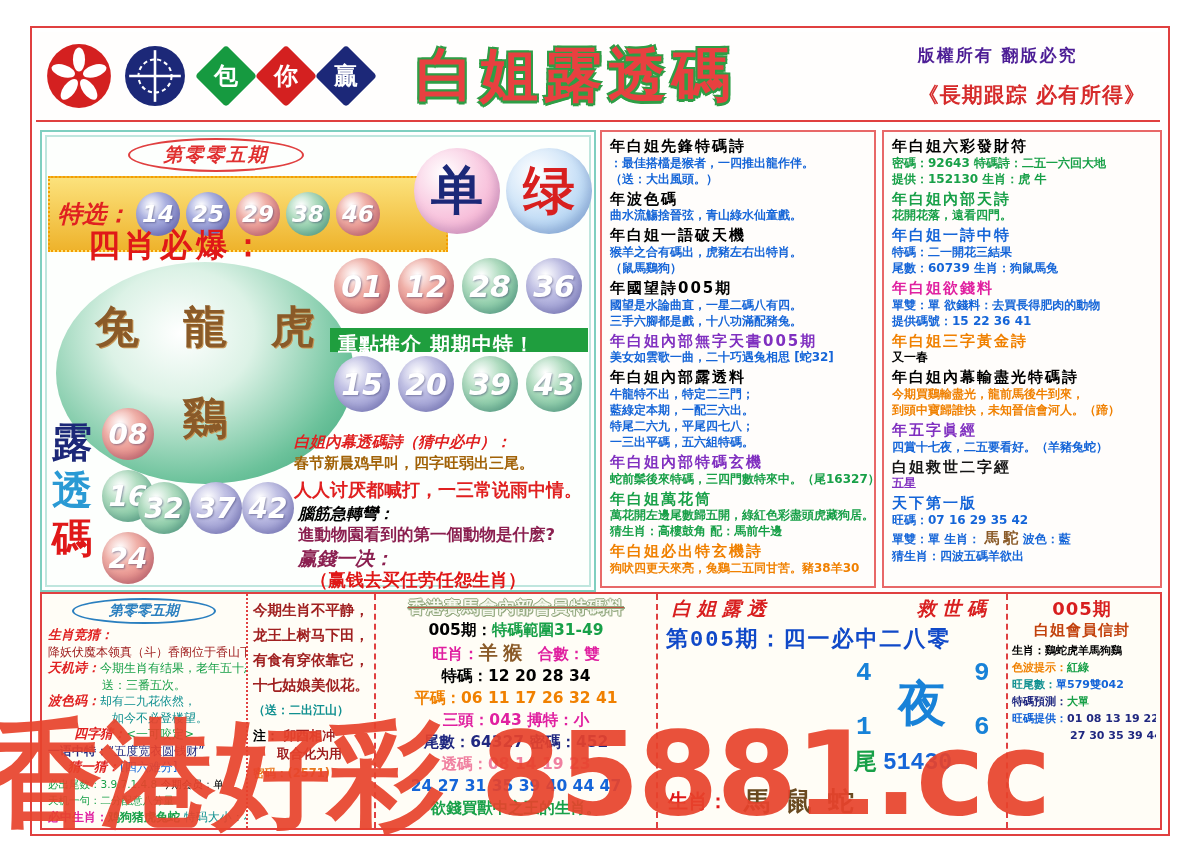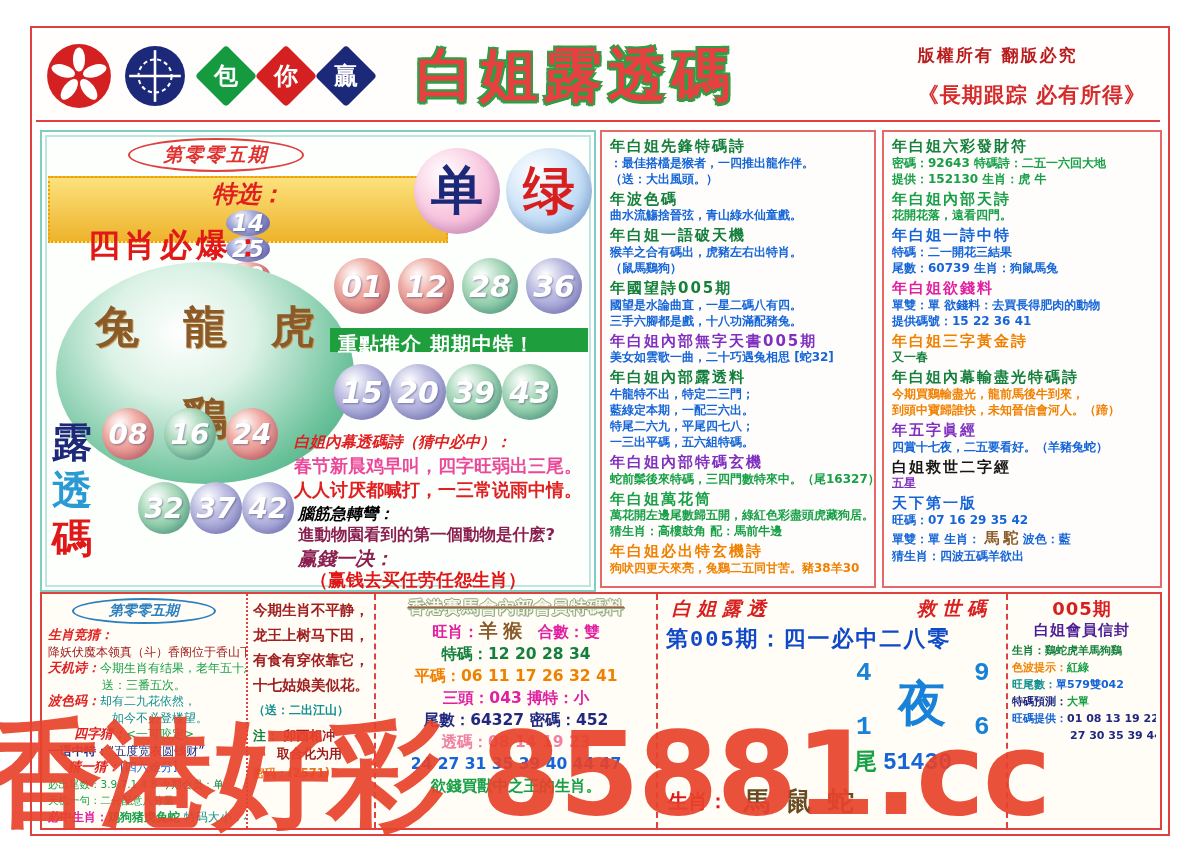--- a/index.html
+++ b/index.html
@@ -11,78 +11,78 @@
   .header{position:absolute;left:36px;top:32px;width:1124px;height:90px;border-bottom:2px solid #e04040;
           display:flex;align-items:center;gap:12px;padding:0 10px;box-sizing:border-box;background:#fffefd;}
   .logo-circle{flex:0 0 auto;}
   .dia-wrap{display:flex;gap:16px;margin-left:6px;}
   .dia{width:44px;height:44px;transform:rotate(45deg);display:flex;align-items:center;justify-content:center;border-radius:4px;}
   .dia span{transform:rotate(-45deg);color:#fff;font-weight:bold;font-size:24px;}
   .dia.g{background:#169a40;} .dia.r{background:#d42020;} .dia.n{background:#1c2878;}
   .main-title{font-size:58px;font-weight:bold;color:#e84040;margin-left:36px;letter-spacing:6px;white-space:nowrap;
       text-shadow:-2px -2px 0 #2f9e46,2px -2px 0 #2f9e46,-2px 2px 0 #2f9e46,2px 2px 0 #2f9e46,0 3px 0 #2f9e46;}
   .head-right{margin-left:auto;text-align:left;padding-right:4px;}
-  .copyright{color:#b91c1c;font-weight:bold;font-size:17px;letter-spacing:2px;}
+  .copyright{color:#4c1d95;font-weight:bold;font-size:17px;letter-spacing:2px;}
   .tagline{color:#d62b2b;font-weight:bold;font-size:21px;margin-top:14px;letter-spacing:1px;}
 
   
   .ball{border-radius:50%;display:inline-flex;align-items:center;justify-content:center;color:#fff;
         font-weight:bold;font-style:italic;text-shadow:1px 1px 2px rgba(40,40,90,.45);box-shadow:inset -3px -4px 8px rgba(0,0,60,.18);}
   .b-blue{background:radial-gradient(circle at 35% 30%,#fff 0%,#aab0e0 35%,#7070c0 100%);}
   .b-red{background:radial-gradient(circle at 35% 30%,#fff 0%,#f0b0a8 35%,#e06868 100%);}
   .b-green{background:radial-gradient(circle at 35% 30%,#fff 0%,#b0dcc0 35%,#58b888 100%);}
   .b-purple{background:radial-gradient(circle at 35% 30%,#fff 0%,#c0c0e4 35%,#8888cc 100%);}
   .sz44{width:44px;height:44px;font-size:23px;}
   .sz56{width:56px;height:56px;font-size:30px;}
   .sz52{width:52px;height:52px;font-size:28px;}
 
   
   .left-panel{position:absolute;left:40px;top:130px;width:552px;height:458px;background:#fdfffd;
       border:2px solid #7fcfc0;box-shadow:0 0 0 3px #fff inset,0 0 0 5px #bfe6de inset;}
   .issue-oval{position:absolute;left:86px;top:6px;width:172px;height:30px;border:2px solid #e04040;border-radius:50%;
       color:#e03030;font-style:italic;font-weight:bold;font-size:19px;text-align:center;line-height:28px;letter-spacing:2px;}
-  .yellow-banner{position:absolute;left:6px;top:44px;width:400px;height:67px;box-sizing:border-box;
-      background:linear-gradient(#fce27c,#eeb32c);border:2px dotted #f59e00;display:flex;align-items:center;padding:0 8px;flex-direction:column;}
+  .yellow-banner{position:absolute;left:6px;top:44px;width:400px;height:76px;box-sizing:border-box;
+      background:linear-gradient(#fce27c,#eeb32c);border:2px dotted #f59e00;display:flex;align-items:center;gap:6px;padding:0 8px;}
   .texuan-lbl{color:#e02020;font-weight:bold;font-style:italic;font-size:24px;white-space:nowrap;}
   .ball-dan,.ball-lv{position:absolute;width:86px;height:86px;border-radius:50%;display:flex;align-items:center;justify-content:center;
       box-shadow:inset -4px -6px 10px rgba(0,0,80,.15);}
   .ball-dan{left:372px;top:16px;background:radial-gradient(circle at 35% 30%,#fff 0%,#f9cce2 45%,#f29cc6 100%);
       color:#1c2878;font-weight:bold;font-size:52px;}
   .ball-lv{left:464px;top:16px;background:radial-gradient(circle at 35% 30%,#fff 0%,#cfe4f8 45%,#8cbcea 100%);
       color:#d81f1f;font-weight:bold;font-size:52px;}
   .sixiao{position:absolute;left:46px;top:92px;color:#e01818;font-weight:bold;font-size:32px;letter-spacing:4px;}
   .green-ellipse{position:absolute;left:14px;top:130px;width:298px;height:222px;border-radius:50%;
       background:radial-gradient(ellipse at 42% 32%,#ffffff 0%,#dcf2e6 30%,#6cc29b 70%,#2f9e72 100%);
       display:flex;flex-wrap:wrap;align-items:center;justify-content:center;gap:8px 44px;padding:24px 30px;box-sizing:border-box;}
   .animal-img{font-size:44px;font-weight:bold;color:#8a5a28;text-shadow:1px 1px 0 #c89858;}
   .row1-balls{position:absolute;left:292px;top:126px;display:flex;gap:8px;}
   .green-banner{position:absolute;left:288px;top:196px;width:258px;height:24px;background:#1f9e3e;color:#fff;
       font-weight:bold;font-size:20px;line-height:32px;padding-left:8px;box-sizing:border-box;letter-spacing:1px;}
-  .row2-balls{position:absolute;left:292px;top:232px;display:flex;}
+  .row2-balls{position:absolute;left:292px;top:224px;display:flex;gap:8px;}
   .poem-title{position:absolute;left:252px;top:300px;color:#e02020;font-style:italic;font-weight:bold;font-size:15.5px;white-space:nowrap;}
-  .poem-l1{position:absolute;left:252px;top:322px;color:#ec4899;font-weight:bold;font-size:18px;white-space:nowrap;}
+  .poem-l1{position:absolute;left:252px;top:322px;color:#a16207;font-weight:bold;font-size:15px;white-space:nowrap;}
   .poem-l2{position:absolute;left:252px;top:346px;color:#e02020;font-weight:bold;font-size:18px;white-space:nowrap;}
   .lt-chars{position:absolute;left:10px;top:286px;display:flex;flex-direction:column;line-height:48px;font-weight:bold;font-size:40px;}
   .lt-c0{color:#1c2878;} .lt-c1{color:#2a9ad4;} .lt-c2{color:#e01818;}
-  .lt-balls1{position:absolute;left:60px;top:276px;display:flex;gap:10px;}
+  .lt-balls1{position:absolute;left:60px;top:276px;display:flex;gap:10px;flex-direction:column;}
   .lt-balls2{position:absolute;left:96px;top:350px;display:flex;}
   .riddle-lbl{position:absolute;left:256px;top:372px;color:#000000;font-style:italic;font-weight:bold;font-size:16px;}
   .riddle{position:absolute;left:256px;top:392px;color:#8b2050;font-weight:bold;font-size:16.5px;white-space:nowrap;}
   .win-lbl{position:absolute;left:256px;top:414px;color:#8b2050;font-style:italic;font-weight:bold;font-size:19px;}
   .win-ans{position:absolute;left:268px;top:436px;color:#e01818;font-weight:bold;font-size:18px;white-space:nowrap;}
 
   
   .mid-panel{position:absolute;left:600px;top:130px;width:276px;height:458px;border:2px solid #e86868;background:#fffdfb;
       box-sizing:border-box;padding:5px 8px;overflow:hidden;}
   .right-panel{position:absolute;left:882px;top:130px;width:280px;height:458px;border:2px solid #e86868;background:#fffdfb;
       box-sizing:border-box;padding:5px 8px;overflow:hidden;}
   .sec{margin-bottom:2px;}
   .sec-title{font-weight:bold;font-size:15px;letter-spacing:2px;line-height:1.25;white-space:nowrap;}
   .sec-line{font-size:12px;font-weight:bold;line-height:1.33;white-space:nowrap;}
-  .c-red{color:#15803d;} .c-blue{color:#1565d8;} .c-green{color:#18a048;} .c-purple{color:#8030c0;}
+  .c-red{color:#000000;} .c-blue{color:#1565d8;} .c-green{color:#18a048;} .c-purple{color:#8030c0;}
   .c-orange{color:#f08000;} .c-magenta{color:#e020a0;} .c-navy{color:#202880;} .c-black{color:#151515;}
   .c-darkred{color:#a02020;} .c-teal{color:#109090;} .c-pink{color:#f080a0;}
   .inline-animal{color:#8a5a28;font-weight:bold;font-size:15px;}
 
   
   .bottom-row{position:absolute;left:40px;top:592px;width:1122px;height:238px;border:2px solid #e04040;
       box-sizing:border-box;display:flex;background:#fffdf6;}
   .bsec{box-sizing:border-box;height:100%;overflow:hidden;}
   .div-dot{border-right:2px dotted #e04040;}
   .div-dash{border-right:2px dashed #e04040;}
@@ -113,21 +113,21 @@
   .p3-rows{position:absolute;left:8px;top:62px;color:#c01818;font-weight:bold;font-style:italic;font-size:17px;line-height:30px;white-space:nowrap;}
   .p3-num{position:absolute;color:#1882d8;font-weight:bold;font-size:26px;}
   .p3-big{position:absolute;left:240px;top:78px;color:#1882d8;font-weight:bold;font-size:48px;}
   .p3-wei{position:absolute;left:196px;top:152px;font-weight:bold;font-size:23px;white-space:nowrap;}
   .p3-wei .wl{color:#18a048;} .p3-wei .wv{color:#1565d8;margin-left:6px;}
   .p3-sx{position:absolute;left:10px;top:190px;display:flex;align-items:center;gap:16px;}
   .p3-sx .sxl{color:#e01818;font-weight:bold;font-size:20px;}
   .p3-sx .sxa{color:#6a4a20;font-weight:bold;font-size:26px;}
 
   .p4-issue{color:#d81f1f;font-weight:bold;font-size:18px;text-align:center;letter-spacing:1px;}
-  .p4-title{color:#4c1d95;font-weight:bold;font-size:15px;text-align:center;letter-spacing:1px;margin-bottom:2px;}
+  .p4-title{color:#c2410c;font-weight:bold;font-size:15px;text-align:center;letter-spacing:1px;margin-bottom:2px;}
   .p4-line{font-size:11px;font-weight:bold;line-height:17px;white-space:nowrap;}
   .p4-indent{padding-left:58px;}
 
   
   .watermark{position:absolute;left:-14px;top:716px;z-index:50;color:#e8432c;opacity:.92;
       font-weight:bold;font-size:116px;letter-spacing:-2px;white-space:nowrap;line-height:1;}
 </style>
 </head>
 <body>
 
@@ -355,20 +355,21 @@
         <span class="c-darkred" style="font-weight:bold">卯酉相冲</span>
       </div>
       <div class="p1r-note" style="padding-left:24px;margin-top:0">
         <span class="c-darkred" style="font-weight:bold">取合化为用</span>
       </div>
       <div class="p1r-pass">密码：(2571)</div>
     </div>
 
     <div class="bsec p2 div-dash">
       <div class="p2-head">香港賽馬會內部會員特碼料</div>
+      <div class="p2-line"><span class="c-red">005期：</span><span class="c-green">特碼範圍31-49</span></div>
       <div class="p2-line"><span class="c-magenta">旺肖：</span><span class="p2-animal">羊</span> <span class="p2-animal">猴</span>　<span class="c-magenta">合數：雙</span></div>
       <div class="p2-line c-red">特碼：12 20 28 34</div>
       <div class="p2-line c-orange">平碼：06 11 17 26 32 41</div>
       <div class="p2-line"><span class="c-magenta">三頭：043</span> <span class="c-magenta">搏特：小</span></div>
       <div class="p2-line"><span class="c-navy">尾數：64327</span> <span class="c-navy">密碼：452</span></div>
       <div class="p2-line c-pink">透碼：08 14 19 23</div>
       <div class="p2-line c-blue">24 27 31 35 39 40 44 47</div>
       <div class="p2-line c-green">欲錢買獸中之王的生肖。</div>
     </div>
 

